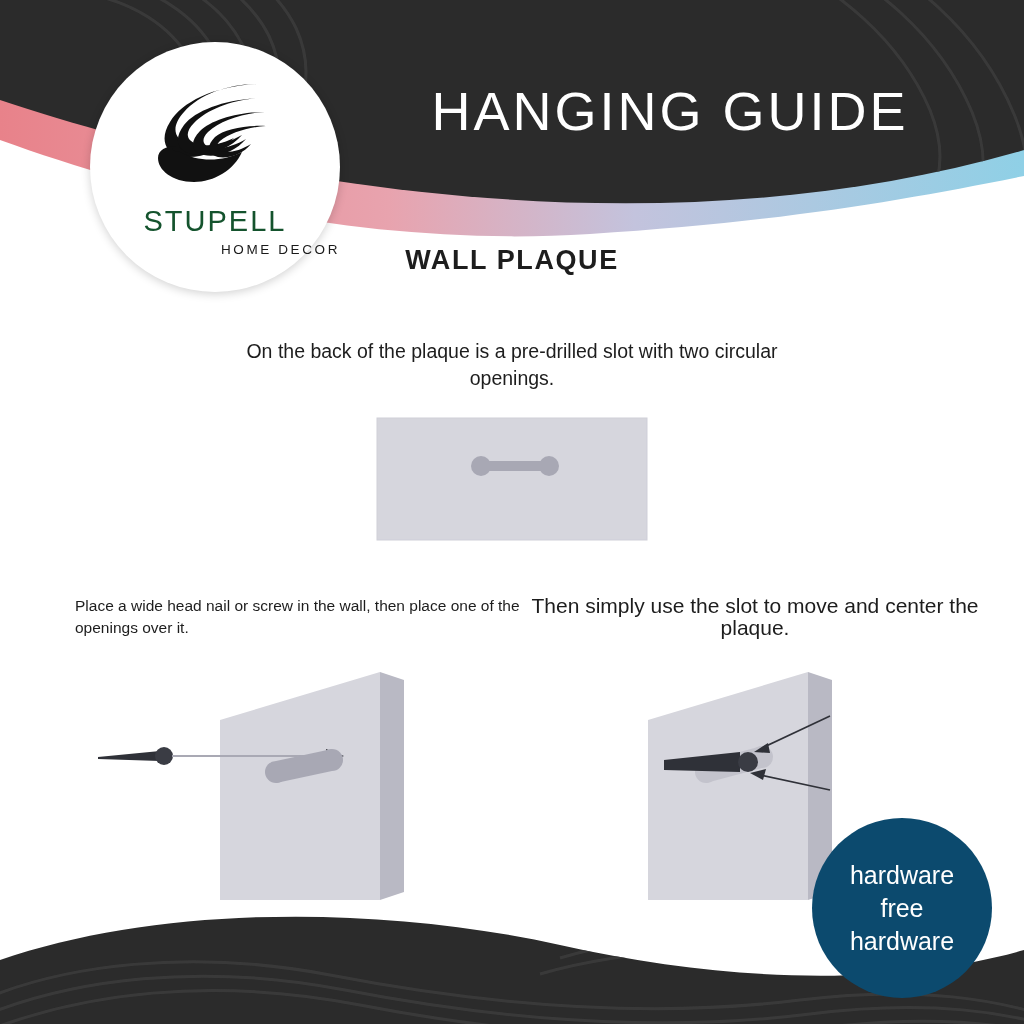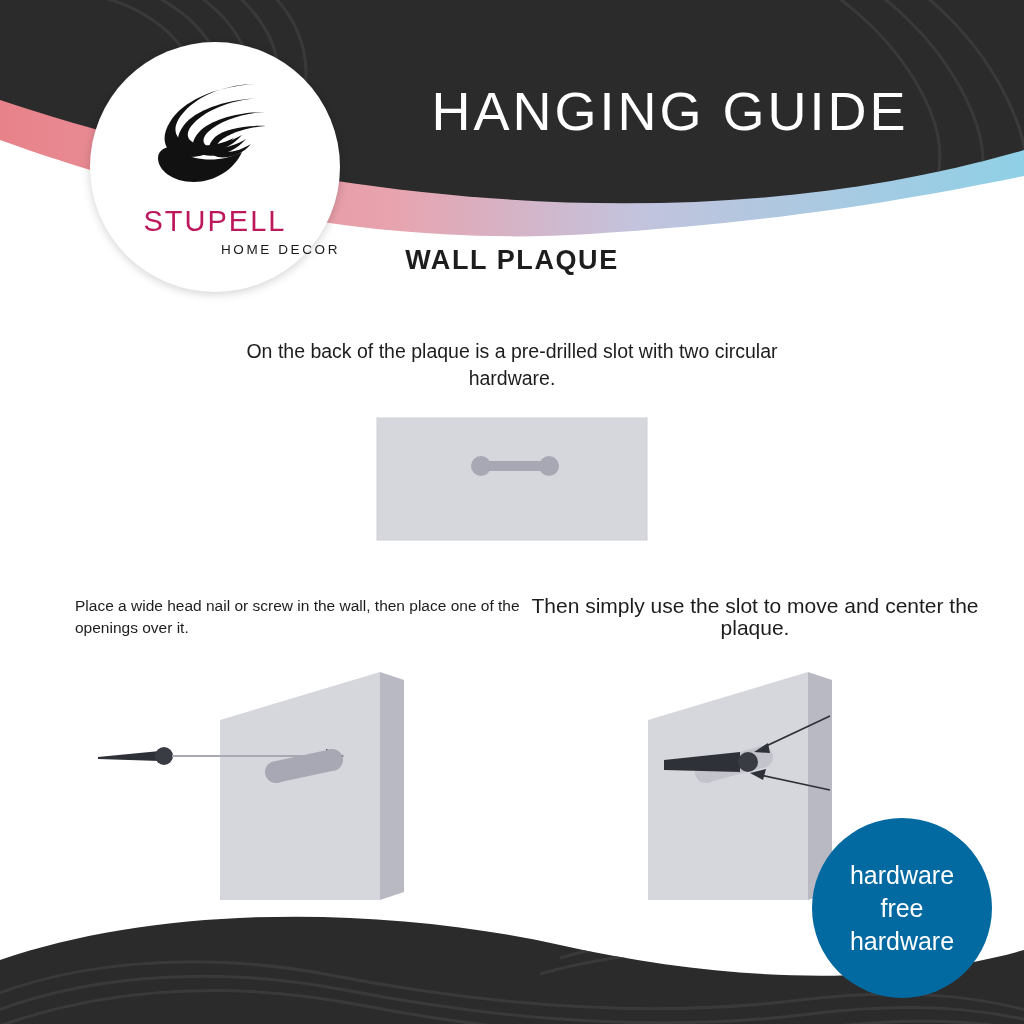--- a/index.html
+++ b/index.html
@@ -46,21 +46,21 @@
     height: 120px;
   }
   #logo-name {
     position: absolute;
     left: 0;
     right: 0;
     top: 163px;
     text-align: center;
     font-size: 29px;
     letter-spacing: 2px;
-    color: #be185d;
+    color: #14532d;
     font-weight: 400;
   }
   #logo-sub {
     position: absolute;
     left: 0;
     right: 0;
     top: 200px;
     text-align: right;
     font-size: 13.5px;
     letter-spacing: 2.6px;
@@ -126,21 +126,21 @@
     line-height: 22px;
   }
 
   
   #hardware-badge {
     left: 812px;
     top: 818px;
     width: 180px;
     height: 180px;
     border-radius: 50%;
-    background: #0369a1;
+    background: #0c4a6e;
     z-index: 7;
     display: flex;
     align-items: center;
     justify-content: center;
   }
   #hardware-badge-text {
     text-align: center;
     color: #ffffff;
     font-size: 25px;
     line-height: 33px;
@@ -209,21 +209,21 @@
       </g>
     </svg>
     <div id="logo-name">STUPELL</div>
     <div id="logo-sub">HOME DECOR</div>
   </div>
 
   <div class="abs" id="header-title">HANGING GUIDE</div>
 
   <div class="abs" id="section-title">WALL PLAQUE</div>
 
-  <div class="abs" id="step1-caption">On the back of the plaque is a pre-drilled slot with two circular hardware.</div>
+  <div class="abs" id="step1-caption">On the back of the plaque is a pre-drilled slot with two circular openings.</div>
 
   <svg class="svg-layer" viewBox="0 0 1024 1024" xmlns="http://www.w3.org/2000/svg">
 
     <rect x="377" y="418" width="270" height="122" fill="#d6d6dd"></rect>
     <rect x="377" y="418" width="270" height="122" fill="none" stroke="#cfcfd8" stroke-width="1"></rect>
 
     <g fill="#a8a8b4">
       <circle cx="481" cy="466" r="10"></circle>
       <circle cx="549" cy="466" r="10"></circle>
       <rect x="481" y="461" width="68" height="10"></rect>

